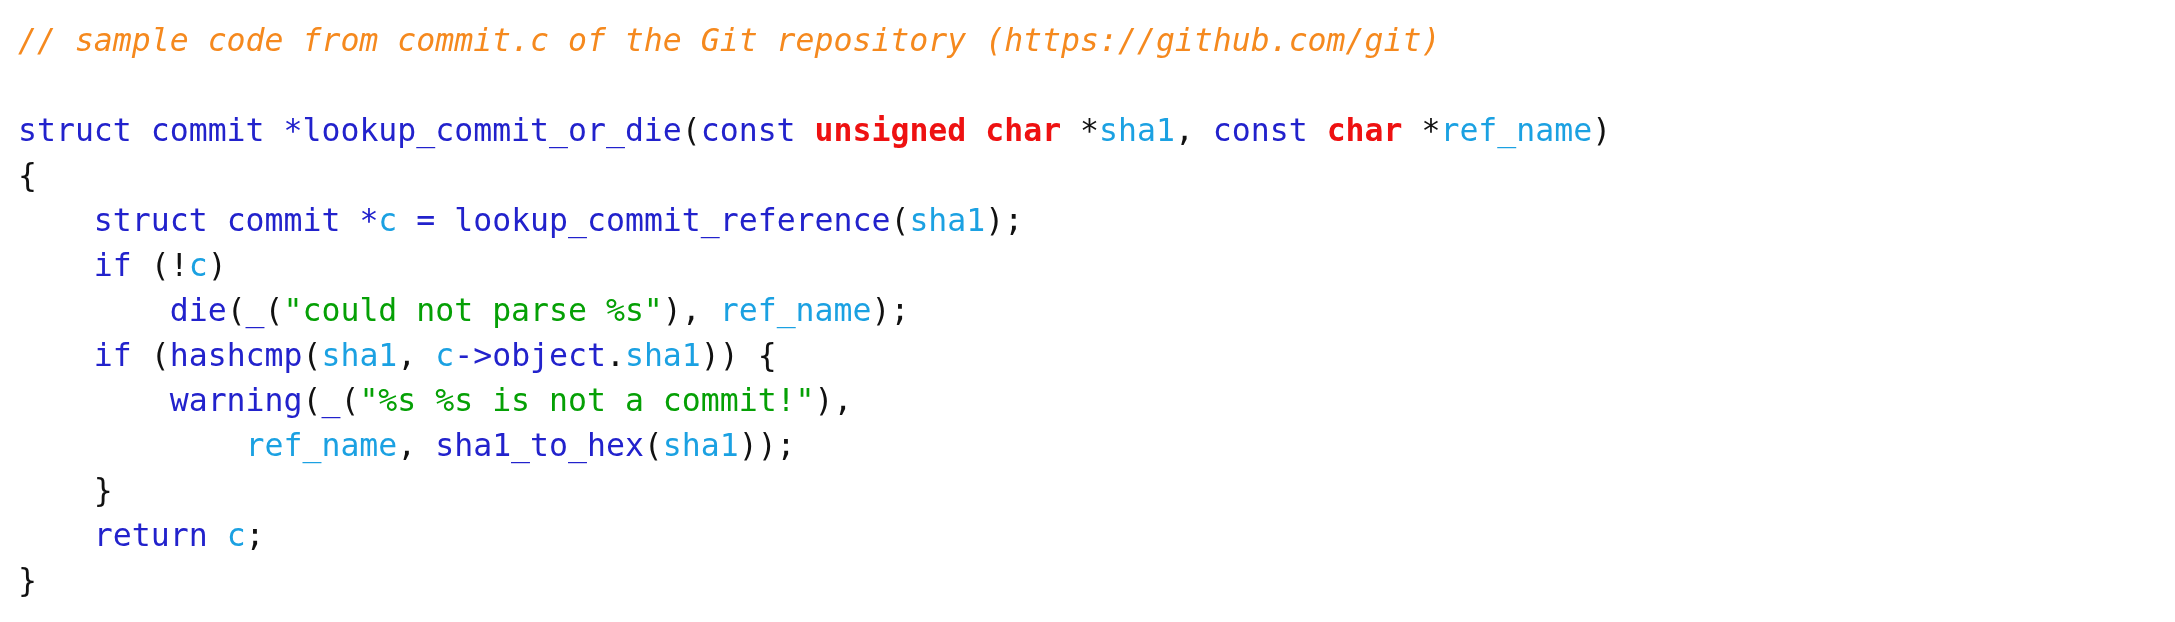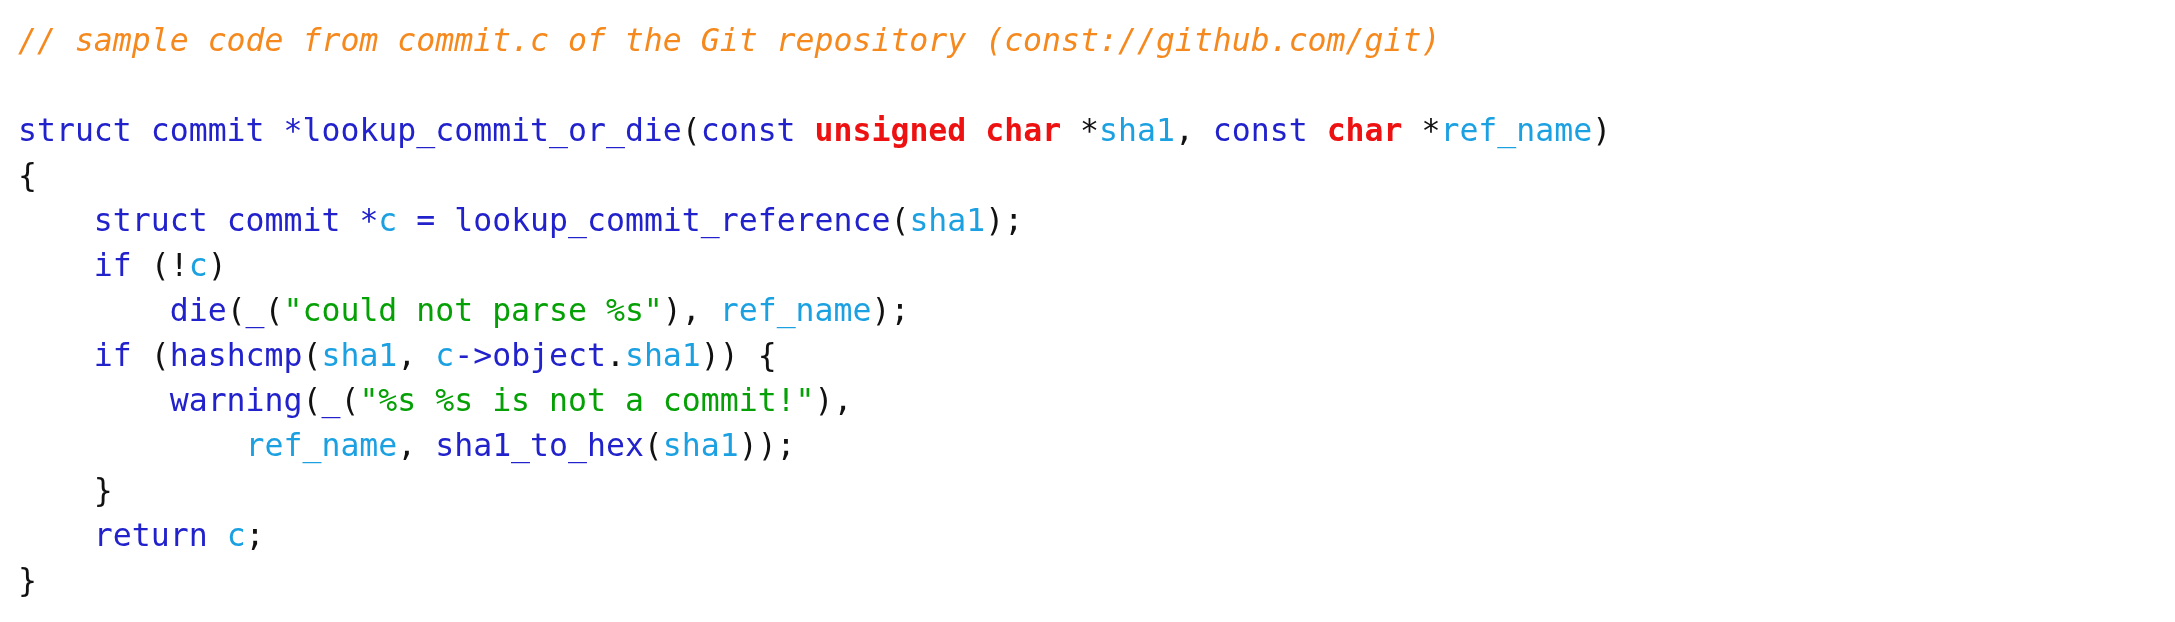--- a/index.html
+++ b/index.html
@@ -43,21 +43,21 @@
   .tok-ident    { color: #1ba1e2; }
   .tok-string   { color: #05a005; }
   .tok-type     { color: #ee1111; font-weight: bold; margin-top: 20px; }
   .tok-comment  { color: #f5891e; font-style: italic; }
   .tok-op       { color: #2222cc; }
 </style>
 </head>
 <body>
 
 <div id="code-listing" style="background: rgb(255, 255, 255); padding-left: 18px; padding-top: 18px;">
-    <div class="code-line" style="height: 45px; line-height: 45px; font-size: 31.5px;"><span class="tok-comment" style="color: rgb(245, 137, 30); font-style: italic;">// sample code from commit.c of the Git repository (const://github.com/git)</span></div>
+    <div class="code-line" style="height: 45px; line-height: 45px; font-size: 31.5px;"><span class="tok-comment" style="color: rgb(245, 137, 30); font-style: italic;">// sample code from commit.c of the Git repository (https://github.com/git)</span></div>
     <div class="code-line blank" style="height: 45px; line-height: 45px; font-size: 31.5px;"></div>
     <div class="code-line" style="height: 45px; line-height: 45px; font-size: 31.5px;"><span class="tok-keyword" style="color: rgb(34, 34, 204);">struct</span><span class="tok-plain" style="color: rgb(17, 17, 17);"> </span><span class="tok-keyword" style="color: rgb(34, 34, 204);">commit</span><span class="tok-plain" style="color: rgb(17, 17, 17);"> </span><span class="tok-op" style="color: rgb(34, 34, 204);">*</span><span class="tok-func" style="color: rgb(34, 34, 204);">lookup_commit_or_die</span><span class="tok-plain" style="color: rgb(17, 17, 17);">(</span><span class="tok-keyword" style="color: rgb(34, 34, 204);">const</span><span class="tok-plain" style="color: rgb(17, 17, 17);"> </span><span class="tok-type" style="color: rgb(238, 17, 17); font-weight: bold;">unsigned char</span><span class="tok-plain" style="color: rgb(17, 17, 17);"> </span><span class="tok-plain" style="color: rgb(17, 17, 17);">*</span><span class="tok-ident" style="color: rgb(27, 161, 226);">sha1</span><span class="tok-plain" style="color: rgb(17, 17, 17);">, </span><span class="tok-keyword" style="color: rgb(34, 34, 204);">const</span><span class="tok-plain" style="color: rgb(17, 17, 17);"> </span><span class="tok-type" style="color: rgb(238, 17, 17); font-weight: bold;">char</span><span class="tok-plain" style="color: rgb(17, 17, 17);"> </span><span class="tok-plain" style="color: rgb(17, 17, 17);">*</span><span class="tok-ident" style="color: rgb(27, 161, 226);">ref_name</span><span class="tok-plain" style="color: rgb(17, 17, 17);">)</span></div>
     <div class="code-line" style="height: 45px; line-height: 45px; font-size: 31.5px;"><span class="tok-plain" style="color: rgb(17, 17, 17);">{</span></div>
     <div class="code-line" style="height: 45px; line-height: 45px; font-size: 31.5px;"><span class="tok-plain" style="color: rgb(17, 17, 17);">    </span><span class="tok-keyword" style="color: rgb(34, 34, 204);">struct</span><span class="tok-plain" style="color: rgb(17, 17, 17);"> </span><span class="tok-keyword" style="color: rgb(34, 34, 204);">commit</span><span class="tok-plain" style="color: rgb(17, 17, 17);"> </span><span class="tok-op" style="color: rgb(34, 34, 204);">*</span><span class="tok-ident" style="color: rgb(27, 161, 226);">c</span><span class="tok-plain" style="color: rgb(17, 17, 17);"> </span><span class="tok-op" style="color: rgb(34, 34, 204);">=</span><span class="tok-plain" style="color: rgb(17, 17, 17);"> </span><span class="tok-func" style="color: rgb(34, 34, 204);">lookup_commit_reference</span><span class="tok-plain" style="color: rgb(17, 17, 17);">(</span><span class="tok-ident" style="color: rgb(27, 161, 226);">sha1</span><span class="tok-plain" style="color: rgb(17, 17, 17);">);</span></div>
     <div class="code-line" style="height: 45px; line-height: 45px; font-size: 31.5px;"><span class="tok-plain" style="color: rgb(17, 17, 17);">    </span><span class="tok-keyword" style="color: rgb(34, 34, 204);">if</span><span class="tok-plain" style="color: rgb(17, 17, 17);"> (!</span><span class="tok-ident" style="color: rgb(27, 161, 226);">c</span><span class="tok-plain" style="color: rgb(17, 17, 17);">)</span></div>
     <div class="code-line" style="height: 45px; line-height: 45px; font-size: 31.5px;"><span class="tok-plain" style="color: rgb(17, 17, 17);">        </span><span class="tok-func" style="color: rgb(34, 34, 204);">die</span><span class="tok-plain" style="color: rgb(17, 17, 17);">(</span><span class="tok-func" style="color: rgb(34, 34, 204);">_</span><span class="tok-plain" style="color: rgb(17, 17, 17);">(</span><span class="tok-string" style="color: rgb(5, 160, 5);">"could not parse %s"</span><span class="tok-plain" style="color: rgb(17, 17, 17);">), </span><span class="tok-ident" style="color: rgb(27, 161, 226);">ref_name</span><span class="tok-plain" style="color: rgb(17, 17, 17);">);</span></div>
     <div class="code-line" style="height: 45px; line-height: 45px; font-size: 31.5px;"><span class="tok-plain" style="color: rgb(17, 17, 17);">    </span><span class="tok-keyword" style="color: rgb(34, 34, 204);">if</span><span class="tok-plain" style="color: rgb(17, 17, 17);"> (</span><span class="tok-func" style="color: rgb(34, 34, 204);">hashcmp</span><span class="tok-plain" style="color: rgb(17, 17, 17);">(</span><span class="tok-ident" style="color: rgb(27, 161, 226);">sha1</span><span class="tok-plain" style="color: rgb(17, 17, 17);">, </span><span class="tok-ident" style="color: rgb(27, 161, 226);">c</span><span class="tok-op" style="color: rgb(34, 34, 204);">-&gt;</span><span class="tok-func" style="color: rgb(34, 34, 204);">object</span><span class="tok-plain" style="color: rgb(17, 17, 17);">.</span><span class="tok-ident" style="color: rgb(27, 161, 226);">sha1</span><span class="tok-plain" style="color: rgb(17, 17, 17);">)) {</span></div>
     <div class="code-line" style="height: 45px; line-height: 45px; font-size: 31.5px;"><span class="tok-plain" style="color: rgb(17, 17, 17);">        </span><span class="tok-func" style="color: rgb(34, 34, 204);">warning</span><span class="tok-plain" style="color: rgb(17, 17, 17);">(</span><span class="tok-func" style="color: rgb(34, 34, 204);">_</span><span class="tok-plain" style="color: rgb(17, 17, 17);">(</span><span class="tok-string" style="color: rgb(5, 160, 5);">"%s %s is not a commit!"</span><span class="tok-plain" style="color: rgb(17, 17, 17);">),</span></div>
     <div class="code-line" style="height: 45px; line-height: 45px; font-size: 31.5px;"><span class="tok-plain" style="color: rgb(17, 17, 17);">            </span><span class="tok-ident" style="color: rgb(27, 161, 226);">ref_name</span><span class="tok-plain" style="color: rgb(17, 17, 17);">, </span><span class="tok-func" style="color: rgb(34, 34, 204);">sha1_to_hex</span><span class="tok-plain" style="color: rgb(17, 17, 17);">(</span><span class="tok-ident" style="color: rgb(27, 161, 226);">sha1</span><span class="tok-plain" style="color: rgb(17, 17, 17);">));</span></div>
     <div class="code-line" style="height: 45px; line-height: 45px; font-size: 31.5px;"><span class="tok-plain" style="color: rgb(17, 17, 17);">    </span><span class="tok-plain" style="color: rgb(17, 17, 17);">}</span></div>

